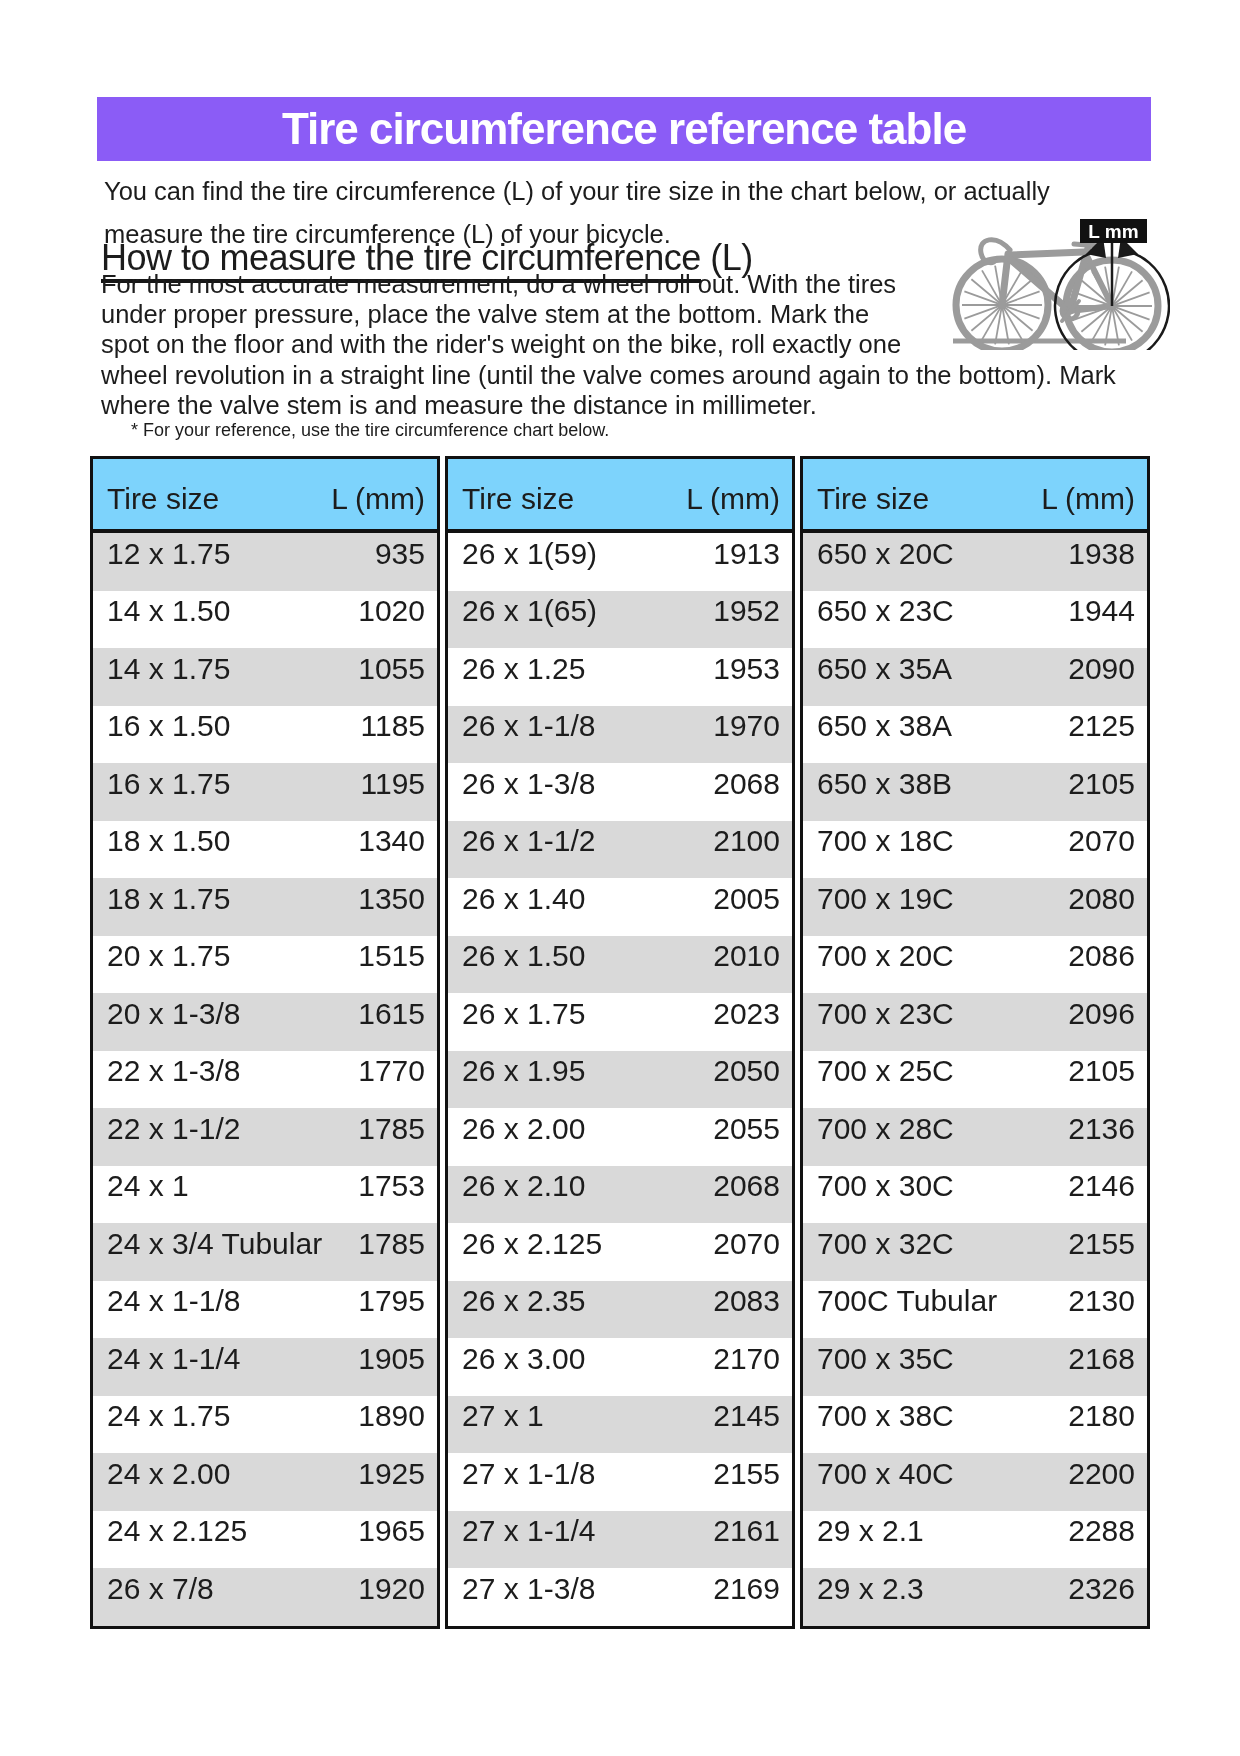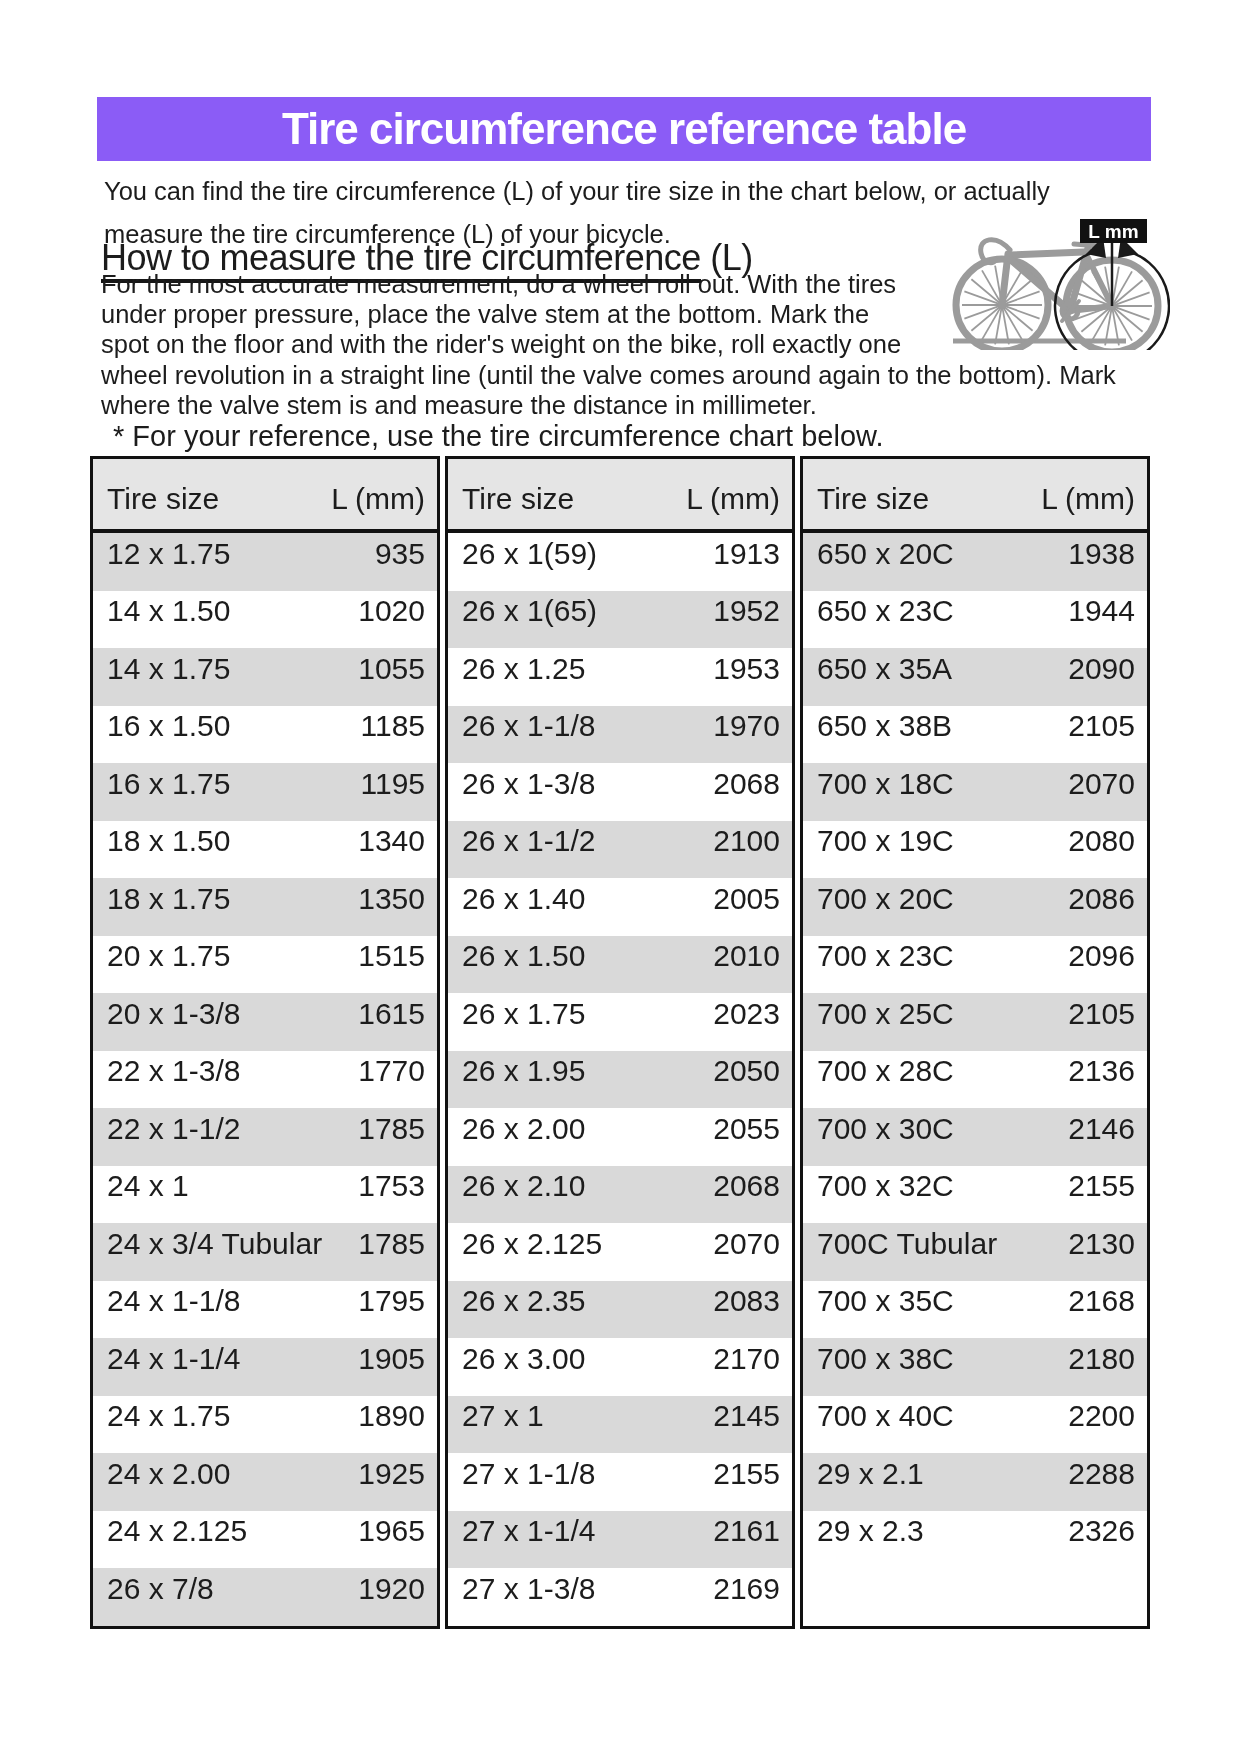--- a/index.html
+++ b/index.html
@@ -30,43 +30,43 @@
     font-size:36px; font-weight:normal; letter-spacing:-0.5px;
   }
   .howto-heading .underlined { border-bottom:4px solid #161616; padding-bottom:1px; }
 
   .body-text {
     position:absolute; left:101px; top:269px; width:1075px;
     font-size:25.5px; line-height:30.2px; white-space:pre-line;
   }
 
   .footnote {
-    position:absolute; left:113px; top:420px; width:1000px;
-    font-size:29px;
+    position:absolute; left:131px; top:420px; width:1000px;
+    font-size:18px;
   }
 
   .bike { position:absolute; left:850px; top:192px; width:320px; height:158px; }
   .bike .tube   { stroke:#9b9b9b; fill:none; stroke-linecap:round; stroke-linejoin:round; }
   .bike .tire   { stroke:#9b9b9b; fill:none; stroke-width:7; }
   .bike g[data-spokes] line { stroke:#9b9b9b; stroke-width:1.8; }
   .bike .hub    { fill:#9b9b9b; }
   .bike .ink    { stroke:#1a1a1a; fill:none; }
   .bike .ink-fill { fill:#1a1a1a; }
   .bike .label-text {
     fill:#ffffff; font-family:"Liberation Sans", sans-serif;
     font-size:19px; font-weight:bold;
   }
 
   .table-wrap {
     position:absolute; left:90px; top:456px; width:1060px;
     display:flex; gap:5px;
   }
   .coltable { flex:1 1 0; border:3px solid #111111; background:#ffffff; }
   .thead {
-    height:74px; background:#e5e5e5; border-bottom:4px solid #111111;
+    height:74px; background:#7dd3fc; border-bottom:4px solid #111111;
     display:flex; align-items:flex-end; justify-content:space-between;
     padding:0 12px 13px 14px;
     font-size:30px; color:#1c1c1c;
   }
   .trow {
     height:57.5px;
     display:flex; align-items:center; justify-content:space-between;
     padding:0 12px 16px 14px;
     font-size:30px;
   }
@@ -339,20 +339,24 @@
           </div>
           <div class="trow">
             <span class="cell-size">650 x 23C</span>
             <span class="cell-val">1944</span>
           </div>
           <div class="trow">
             <span class="cell-size">650 x 35A</span>
             <span class="cell-val">2090</span>
           </div>
           <div class="trow">
+            <span class="cell-size">650 x 38A</span>
+            <span class="cell-val">2125</span>
+          </div>
+          <div class="trow">
             <span class="cell-size">650 x 38B</span>
             <span class="cell-val">2105</span>
           </div>
           <div class="trow">
             <span class="cell-size">700 x 18C</span>
             <span class="cell-val">2070</span>
           </div>
           <div class="trow">
             <span class="cell-size">700 x 19C</span>
             <span class="cell-val">2080</span>

